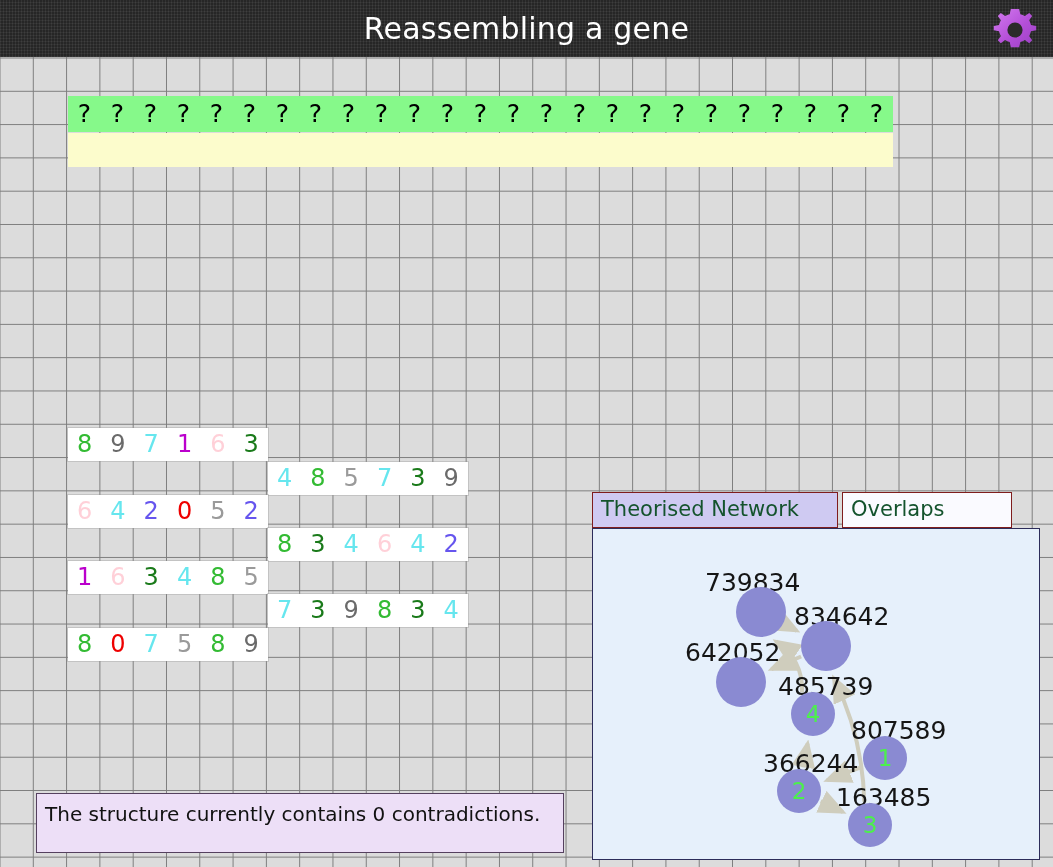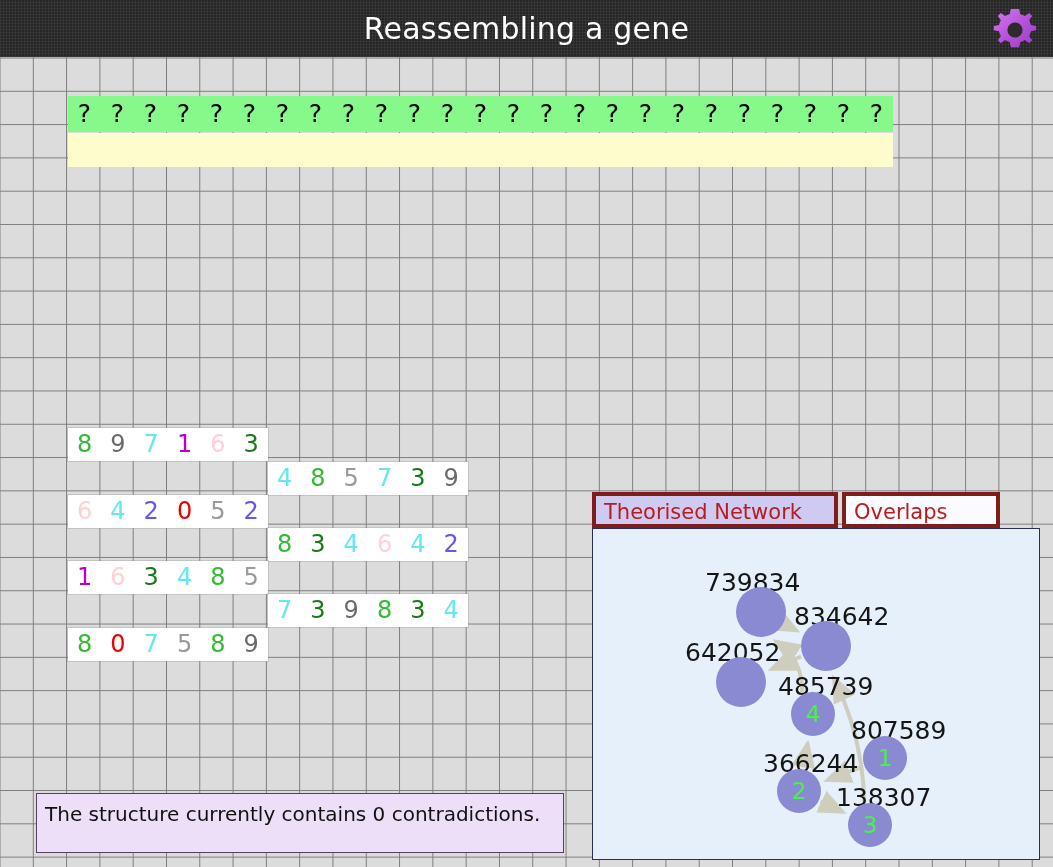--- a/index.html
+++ b/index.html
@@ -127,31 +127,31 @@
   #tabstrip {
     position: absolute;
     left: 0; top: 0;
     width: 448px; height: 36px;
   }
   .tab {
     position: absolute;
     top: 0;
     height: 36px;
     box-sizing: border-box;
-    border: 4px solid #7f1d1d;
+    border: 1px solid #7f1d1d;
     font-size: 21px;
     line-height: 33px;
     padding-left: 8px;
-    color: #b91c1c;
+    color: #14532d;
     font-family: "DejaVu Sans", sans-serif;
     white-space: nowrap;
     overflow: hidden;
   }
   .tab.active { left: 0;   width: 246px; background: #cfcaf2; }
-  .tab.inactive { left: 250px; width: 158px; background: #fafaff; }
+  .tab.inactive { left: 250px; width: 170px; background: #fafaff; }
 
   #network-canvas {
     position: absolute;
     left: 0; top: 36px;
     width: 448px; height: 332px;
     background: #e6f0fb;
     border: 1px solid #2c2c5a;
     box-sizing: border-box;
     overflow: hidden;
   }
@@ -316,16 +316,16 @@
       <div class="gnode-label" style="left: 201px; top: 73px;">834642</div>
       <div class="gnode" style="left: 208px; top: 92px; width: 50px; height: 50px; background: rgb(138, 138, 210); color: rgb(76, 240, 76);"></div>
       <div class="gnode-label" style="left: 92px; top: 109px; text-align: right;">642052</div>
       <div class="gnode" style="left: 123px; top: 128px; width: 50px; height: 50px; background: rgb(138, 138, 210); color: rgb(76, 240, 76);"></div>
       <div class="gnode-label" style="left: 185px; top: 143px;">485739</div>
       <div class="gnode" style="left: 198px; top: 163px; width: 44px; height: 44px; background: rgb(138, 138, 210); color: rgb(76, 240, 76);">4</div>
       <div class="gnode-label" style="left: 258px; top: 187px;">807589</div>
       <div class="gnode" style="left: 270px; top: 207px; width: 44px; height: 44px; background: rgb(138, 138, 210); color: rgb(76, 240, 76);">1</div>
       <div class="gnode-label" style="left: 170px; top: 220px;">366244</div>
       <div class="gnode" style="left: 184px; top: 240px; width: 44px; height: 44px; background: rgb(138, 138, 210); color: rgb(76, 240, 76);">2</div>
-      <div class="gnode-label" style="left: 243px; top: 254px;">138307</div>
+      <div class="gnode-label" style="left: 243px; top: 254px;">163485</div>
       <div class="gnode" style="left: 255px; top: 274px; width: 44px; height: 44px; background: rgb(138, 138, 210); color: rgb(76, 240, 76);">3</div>
     </div>
 </div>
 
 </body></html>

